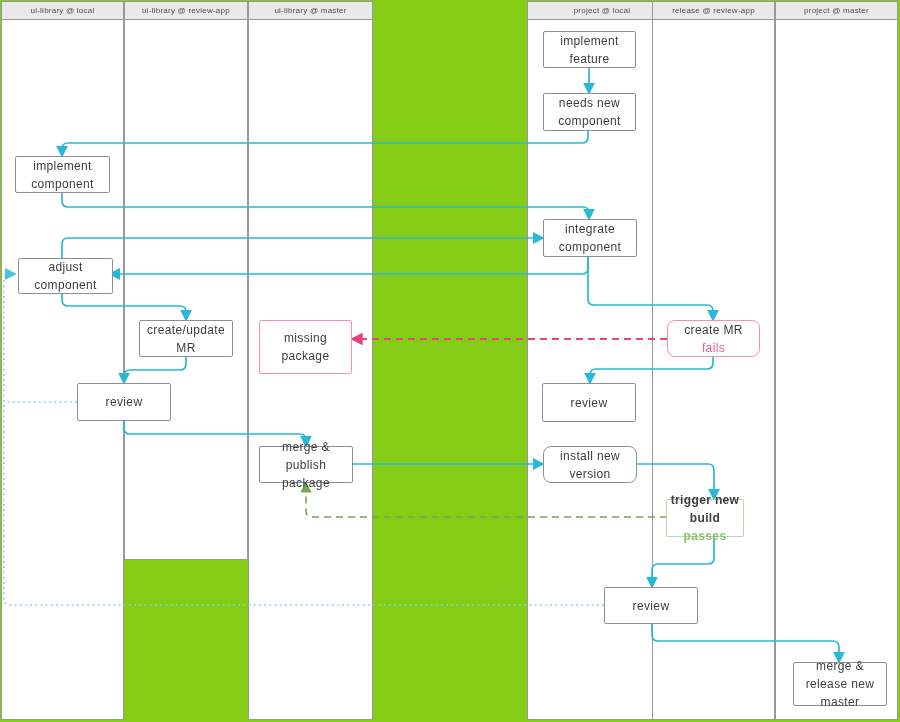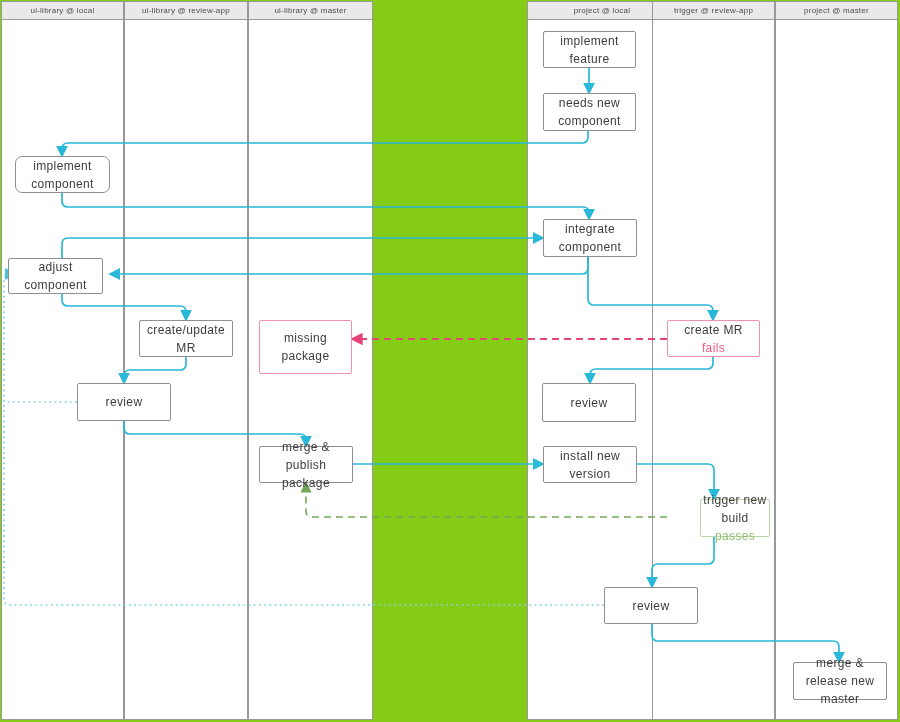--- a/index.html
+++ b/index.html
@@ -55,58 +55,58 @@
         <path d="M652,624 L652,635 Q652,641 658,641 L833,641 Q839,641 839,647 L839,662" fill="none" stroke="#29b8d8" stroke-width="1.7" marker-end="url(#arrow-teal)"></path>
         <path d="M604,605 L10,605 Q4,605 4,599 L4,280 Q4,274 9.5,274 L15,274" fill="none" stroke="#7fd2e5" stroke-width="1.7" stroke-dasharray="1.8 3.4" marker-end="url(#arrow-teal-mid)"></path>
         <path d="M77,402 L4,402" fill="none" stroke="#7fd2e5" stroke-width="1.7" stroke-dasharray="1.8 3.4"></path>
       </g>
   </svg>
 <div class="lane" style="left: 1px; top: 1px; width: 123px; height: 719px;">
       <div class="lane-header">
         <span>ui-library @ local</span>
       </div>
     </div>
-    <div class="lane" style="left: 124px; top: 1px; width: 124px; height: 719px; padding-left: 39px;">
+    <div class="lane" style="left: 124px; top: 1px; width: 124px; height: 559px; padding-left: 39px;">
       <div class="lane-header">
         <span>ui-library @ review-app</span>
       </div>
     </div>
     <div class="lane" style="left: 248px; top: 1px; width: 125px; height: 719px;">
       <div class="lane-header">
         <span>ui-library @ master</span>
       </div>
     </div>
     <div class="lane" style="left: 527px; top: 1px; width: 150px; height: 719px;">
       <div class="lane-header">
         <span>project @ local</span>
       </div>
     </div>
     <div class="lane" style="left: 652px; top: 1px; width: 123px; height: 719px;">
       <div class="lane-header">
-        <span>trigger @ review-app</span>
+        <span>release @ review-app</span>
       </div>
     </div>
     <div class="lane" style="left: 775px; top: 1px; width: 123px; height: 719px;">
       <div class="lane-header">
         <span>project @ master</span>
       </div>
     </div>
     <div class="node gray" style="left: 543px; top: 31px; width: 93px; height: 37px;"><span>implement feature</span></div>
     <div class="node gray" style="left: 543px; top: 93px; width: 93px; height: 38px;"><span>needs new
 component</span></div>
-    <div class="node gray" style="left: 15px; top: 156px; width: 95px; height: 37px; border-radius: 7px;"><span>implement
+    <div class="node gray" style="left: 15px; top: 156px; width: 95px; height: 37px;"><span>implement
 component</span></div>
     <div class="node gray" style="left: 543px; top: 219px; width: 94px; height: 38px;"><span>integrate
 component</span></div>
-    <div class="node gray" style="left: 8px; top: 258px; width: 95px; height: 36px;"><span>adjust component</span></div>
+    <div class="node gray" style="left: 18px; top: 258px; width: 95px; height: 36px;"><span>adjust component</span></div>
     <div class="node gray" style="left: 139px; top: 320px; width: 94px; height: 37px;"><span>create/update MR</span></div>
     <div class="node pink" style="left: 259px; top: 320px; width: 93px; height: 54px; border-color: rgb(242, 145, 169);"><span>missing package</span></div>
-    <div class="node pink" style="left: 667px; top: 320px; width: 93px; height: 37px; border-color: rgb(242, 145, 169);"><span>create MR</span><span class="sub" style="color: rgb(238, 90, 134);">fails</span></div>
+    <div class="node pink" style="left: 667px; top: 320px; width: 93px; height: 37px; border-color: rgb(242, 145, 169); border-radius: 8px;"><span>create MR</span><span class="sub" style="color: rgb(238, 90, 134);">fails</span></div>
     <div class="node gray" style="left: 77px; top: 383px; width: 94px; height: 38px;"><span>review</span></div>
     <div class="node gray" style="left: 542px; top: 383px; width: 94px; height: 39px;"><span>review</span></div>
     <div class="node gray" style="left: 259px; top: 446px; width: 94px; height: 37px;"><span>merge &amp; publish
 package</span></div>
-    <div class="node gray" style="left: 543px; top: 446px; width: 94px; height: 37px;"><span>install new version</span></div>
-    <div class="node green" style="left: 700px; top: 499px; width: 70px; height: 38px; border-color: rgb(185, 216, 167);"><span>trigger new build</span><span class="sub" style="color: rgb(143, 191, 112);">passes</span></div>
+    <div class="node gray" style="left: 543px; top: 446px; width: 94px; height: 37px; border-radius: 8px;"><span>install new version</span></div>
+    <div class="node green" style="left: 666px; top: 499px; width: 78px; height: 38px; border-color: rgb(185, 216, 167); font-weight: bold;"><span>trigger new build</span><span class="sub" style="color: rgb(143, 191, 112);">passes</span></div>
     <div class="node gray" style="left: 604px; top: 587px; width: 94px; height: 37px;"><span>review</span></div>
-    <div class="node gray" style="left: 793px; top: 662px; width: 94px; height: 38px;"><span>merge &amp; release new
+    <div class="node gray" style="left: 793px; top: 662px; width: 94px; height: 44px;"><span>merge &amp; release new
 master</span></div>
   </div>
 
 </body></html>

